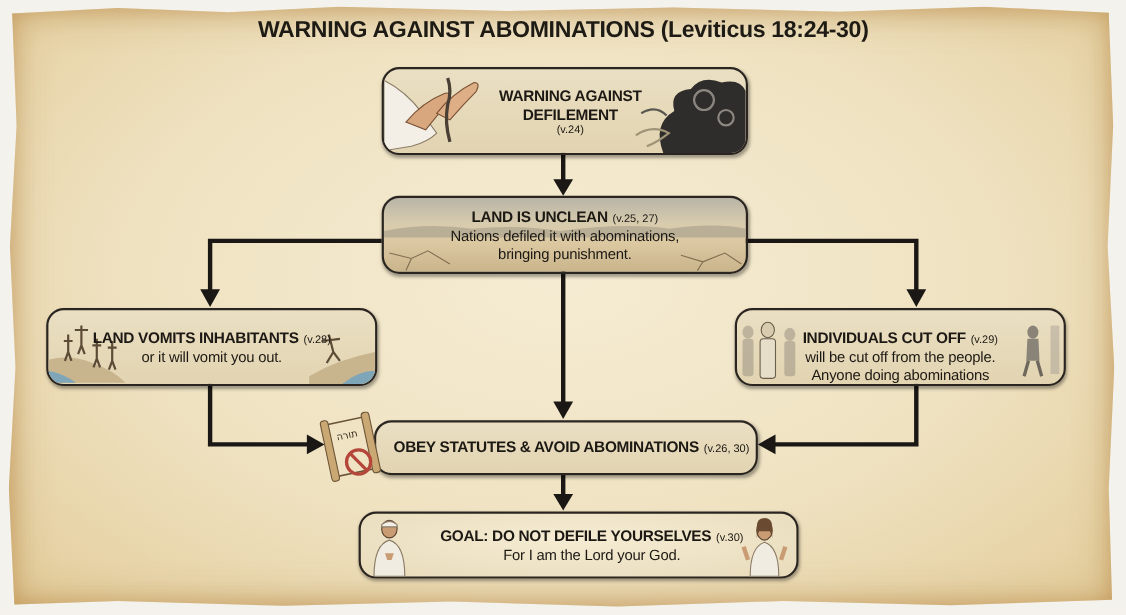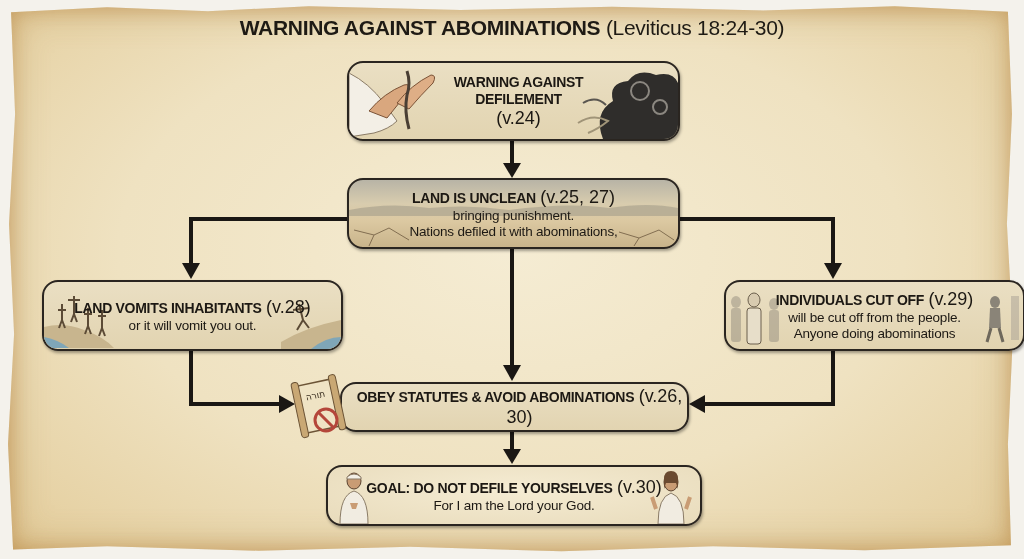--- a/index.html
+++ b/index.html
@@ -18,48 +18,48 @@
   }
   .parchment-edge {
     position: absolute; inset: 0;
     box-shadow: inset 0 0 18px 6px rgba(180,120,50,0.35);
     pointer-events: none;
   }
   .title {
     position: absolute; left: 0; top: 16px; width: 1024px; text-align: center;
     font-size: 21px; font-weight: bold; color: #1e1a14; letter-spacing: -0.3px;
   }
-  .title .ref { font-weight: normal; }
+  .title .ref { font-weight: bold; }
   svg.connectors { position: absolute; left: 0; top: 0; width: 1024px; height: 559px; }
   .box {
     position: absolute;
     border: 2px solid #2a2520;
     border-radius: 16px;
     background: linear-gradient(180deg, #eadfc3 0%, #e2d4b1 100%);
     box-shadow: 1px 2px 3px rgba(0,0,0,0.35);
     text-align: center; color: #1c1813;
     display: flex; flex-direction: column; justify-content: center; align-items: center;
     overflow: hidden;
   }
   .box .head { font-weight: bold; font-size: 14px; line-height: 17px; letter-spacing: -0.3px; }
-  .box .verse { font-weight: normal; font-size: 18px; }
+  .box .verse { font-weight: normal; font-size: 10px; }
   .box .body { font-size: 13.5px; line-height: 16px; letter-spacing: -0.2px; }
   .box .txt { position: relative; z-index: 2; }
   .illus { position: absolute; z-index: 1; }
 
   #b1 { left: 347px; top: 61px; width: 329px; height: 76px; }
   #b1 .txt { margin-left: 10px; }
   #b2 { left: 347px; top: 178px; width: 329px; height: 67px;
         background: linear-gradient(180deg, #b8b4a6 0%, #d8ccae 35%, #dcc9a2 60%, #c9b48b 100%); }
   #b3 { left: 42px; top: 280px; width: 297px; height: 67px; }
-  #b4 { left: 724px; top: 280px; width: 297px; height: 67px; }
+  #b4 { left: 668px; top: 280px; width: 297px; height: 67px; justify-content: flex-end; }
   #b5 { left: 340px; top: 382px; width: 345px; height: 46px; }
   #b5 .txt { margin-left: 10px; }
   #b6 { left: 326px; top: 465px; width: 372px; height: 57px;
-        background: radial-gradient(ellipse at 50% 40%, #f5ecd3 0%, #e8dbbb 100%); }
+        background: radial-gradient(ellipse at 50% 40%, #f5ecd3 0%, #e8dbbb 100%); padding-left: 24px; }
 
   .scroll-icon { position: absolute; left: 290px; top: 374px; width: 58px; height: 66px; z-index: 3; }
 </style>
 </head>
 <body>
 
 <div class="parchment">
   <div class="parchment-edge"></div>
 </div>
 
@@ -125,22 +125,22 @@
     <path d="M0,30 Q40,22 80,28 Q120,24 160,30 Q220,22 260,28 Q300,22 329,28 L329,36 L0,36 Z" fill="#a39c8a" opacity="0.6"></path>
     <g stroke="#6e5a40" stroke-width="1" fill="none" opacity="0.8">
       <path d="M5,50 L25,55 L40,48 L60,60"></path>
       <path d="M25,55 L20,66"></path>
       <path d="M270,52 L290,58 L310,50 L325,60"></path>
       <path d="M290,58 L285,66"></path>
     </g>
   </svg>
   <div class="txt">
     <div><span class="head">LAND IS UNCLEAN</span> <span class="verse">(v.25, 27)</span></div>
+    <div class="body">Nations defiled it with abominations,</div>
     <div class="body">bringing punishment.</div>
-    <div class="body">Nations defiled it with abominations,</div>
   </div>
 </div>
 
 <div class="box" id="b3">
   <svg class="illus" style="left:0;top:0;" width="80" height="67">
     <path d="M0,45 Q20,40 40,48 Q60,55 70,66 L0,66 Z" fill="#c8b58e"></path>
     <path d="M0,55 Q15,58 25,66 L0,66 Z" fill="#7fa6b8"></path>
     <g stroke="#5c4b36" stroke-width="2" fill="none">
       <path d="M18,22 L18,38 M14,28 L22,28 M18,38 L15,46 M18,38 L21,46"></path>
       <path d="M30,14 L30,32 M24,18 L36,18 M30,32 L27,40 M30,32 L33,40"></path>

